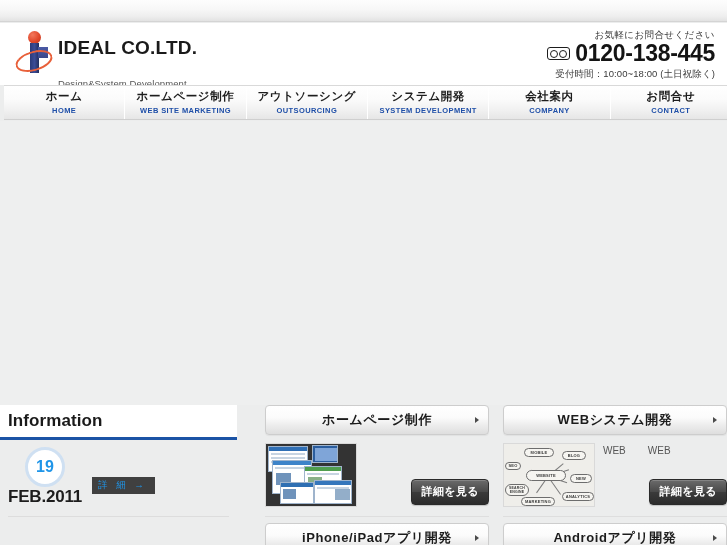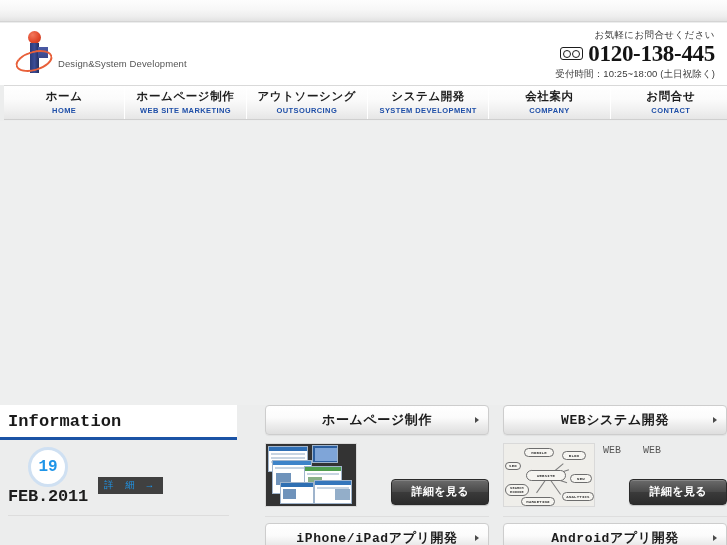--- a/index.html
+++ b/index.html
@@ -118,21 +118,20 @@
     color: #3a3a3a;
     letter-spacing: .4px;
     line-height: 1.4;
   }
   .contact-phone-row {
     display: flex;
     align-items: center;
     justify-content: flex-end;
     gap: 5px;
     margin-top: 1px;
-    font-family: Liberation Serif, serif;
   }
   .freedial {
     display: inline-block;
     width: 23px; height: 13px;
     border: 1.6px solid #1d1d1d;
     border-radius: 3px;
     position: relative;
     background: #fff;
     flex: 0 0 auto;
   }
@@ -214,21 +213,20 @@
     height: 284px;
     background: #eeefef;
   }
 
   
   .content {
     position: absolute;
     top: 405px; left: 0;
     width: 727px;
     height: 140px;
-    font-family: Liberation Mono, monospace;
   }
 
   
   .side {
     position: absolute;
     left: 0; top: 0;
     width: 237px;
   }
   .side-head {
     background: #ffffff;
@@ -368,21 +366,21 @@
     color: #555;
     line-height: 1.5;
     display: flex;
     gap: 22px;
   }
   .btn-detail {
     position: absolute;
     right: 0;
     bottom: 2px;
     display: inline-block;
-    padding: 4px 19px 5px;
+    padding: 4px 9px 5px;
     border-radius: 4px;
     background: linear-gradient(to bottom, #6b6b6b 0%, #4a4a4a 48%, #3a3a3a 52%, #2c2c2c 100%);
     color: #ffffff;
     font-size: 11px;
     font-weight: bold;
     letter-spacing: .4px;
     text-decoration: none;
     border: 1px solid #2a2a2a;
     box-shadow: 0 1px 1px rgba(0,0,0,.18), inset 0 1px 0 rgba(255,255,255,.18);
     cursor: pointer;
@@ -434,31 +432,32 @@
 
     <div class="logo-wrap">
       <div class="logo-mark">
         <div class="logo-head"></div>
         <div class="logo-body"></div>
         <div class="logo-arm"></div>
         <div class="logo-ring"></div>
         <div class="logo-ring2"></div>
       </div>
       <div class="logo-text">
+        <div class="logo-title">IDEAL CO.LTD.</div>
         <div class="logo-sub">Design&amp;System Development</div>
       </div>
     </div>
 
     <div class="contact-block">
       <div class="contact-lead">お気軽にお問合せください</div>
       <div class="contact-phone-row">
         <span class="freedial"></span>
         <span class="contact-number">0120-138-445</span>
       </div>
-      <div class="contact-hours">受付時間：10:25~18:00 (土日祝除く)</div>
+      <div class="contact-hours">受付時間：10:00~18:00 (土日祝除く)</div>
     </div>
 
   </div>
 
   <nav class="gnav">
 
     <a class="gnav-item" href="#">
       <span class="gnav-ja">ホーム</span>
       <span class="gnav-en">HOME</span>
     </a>

